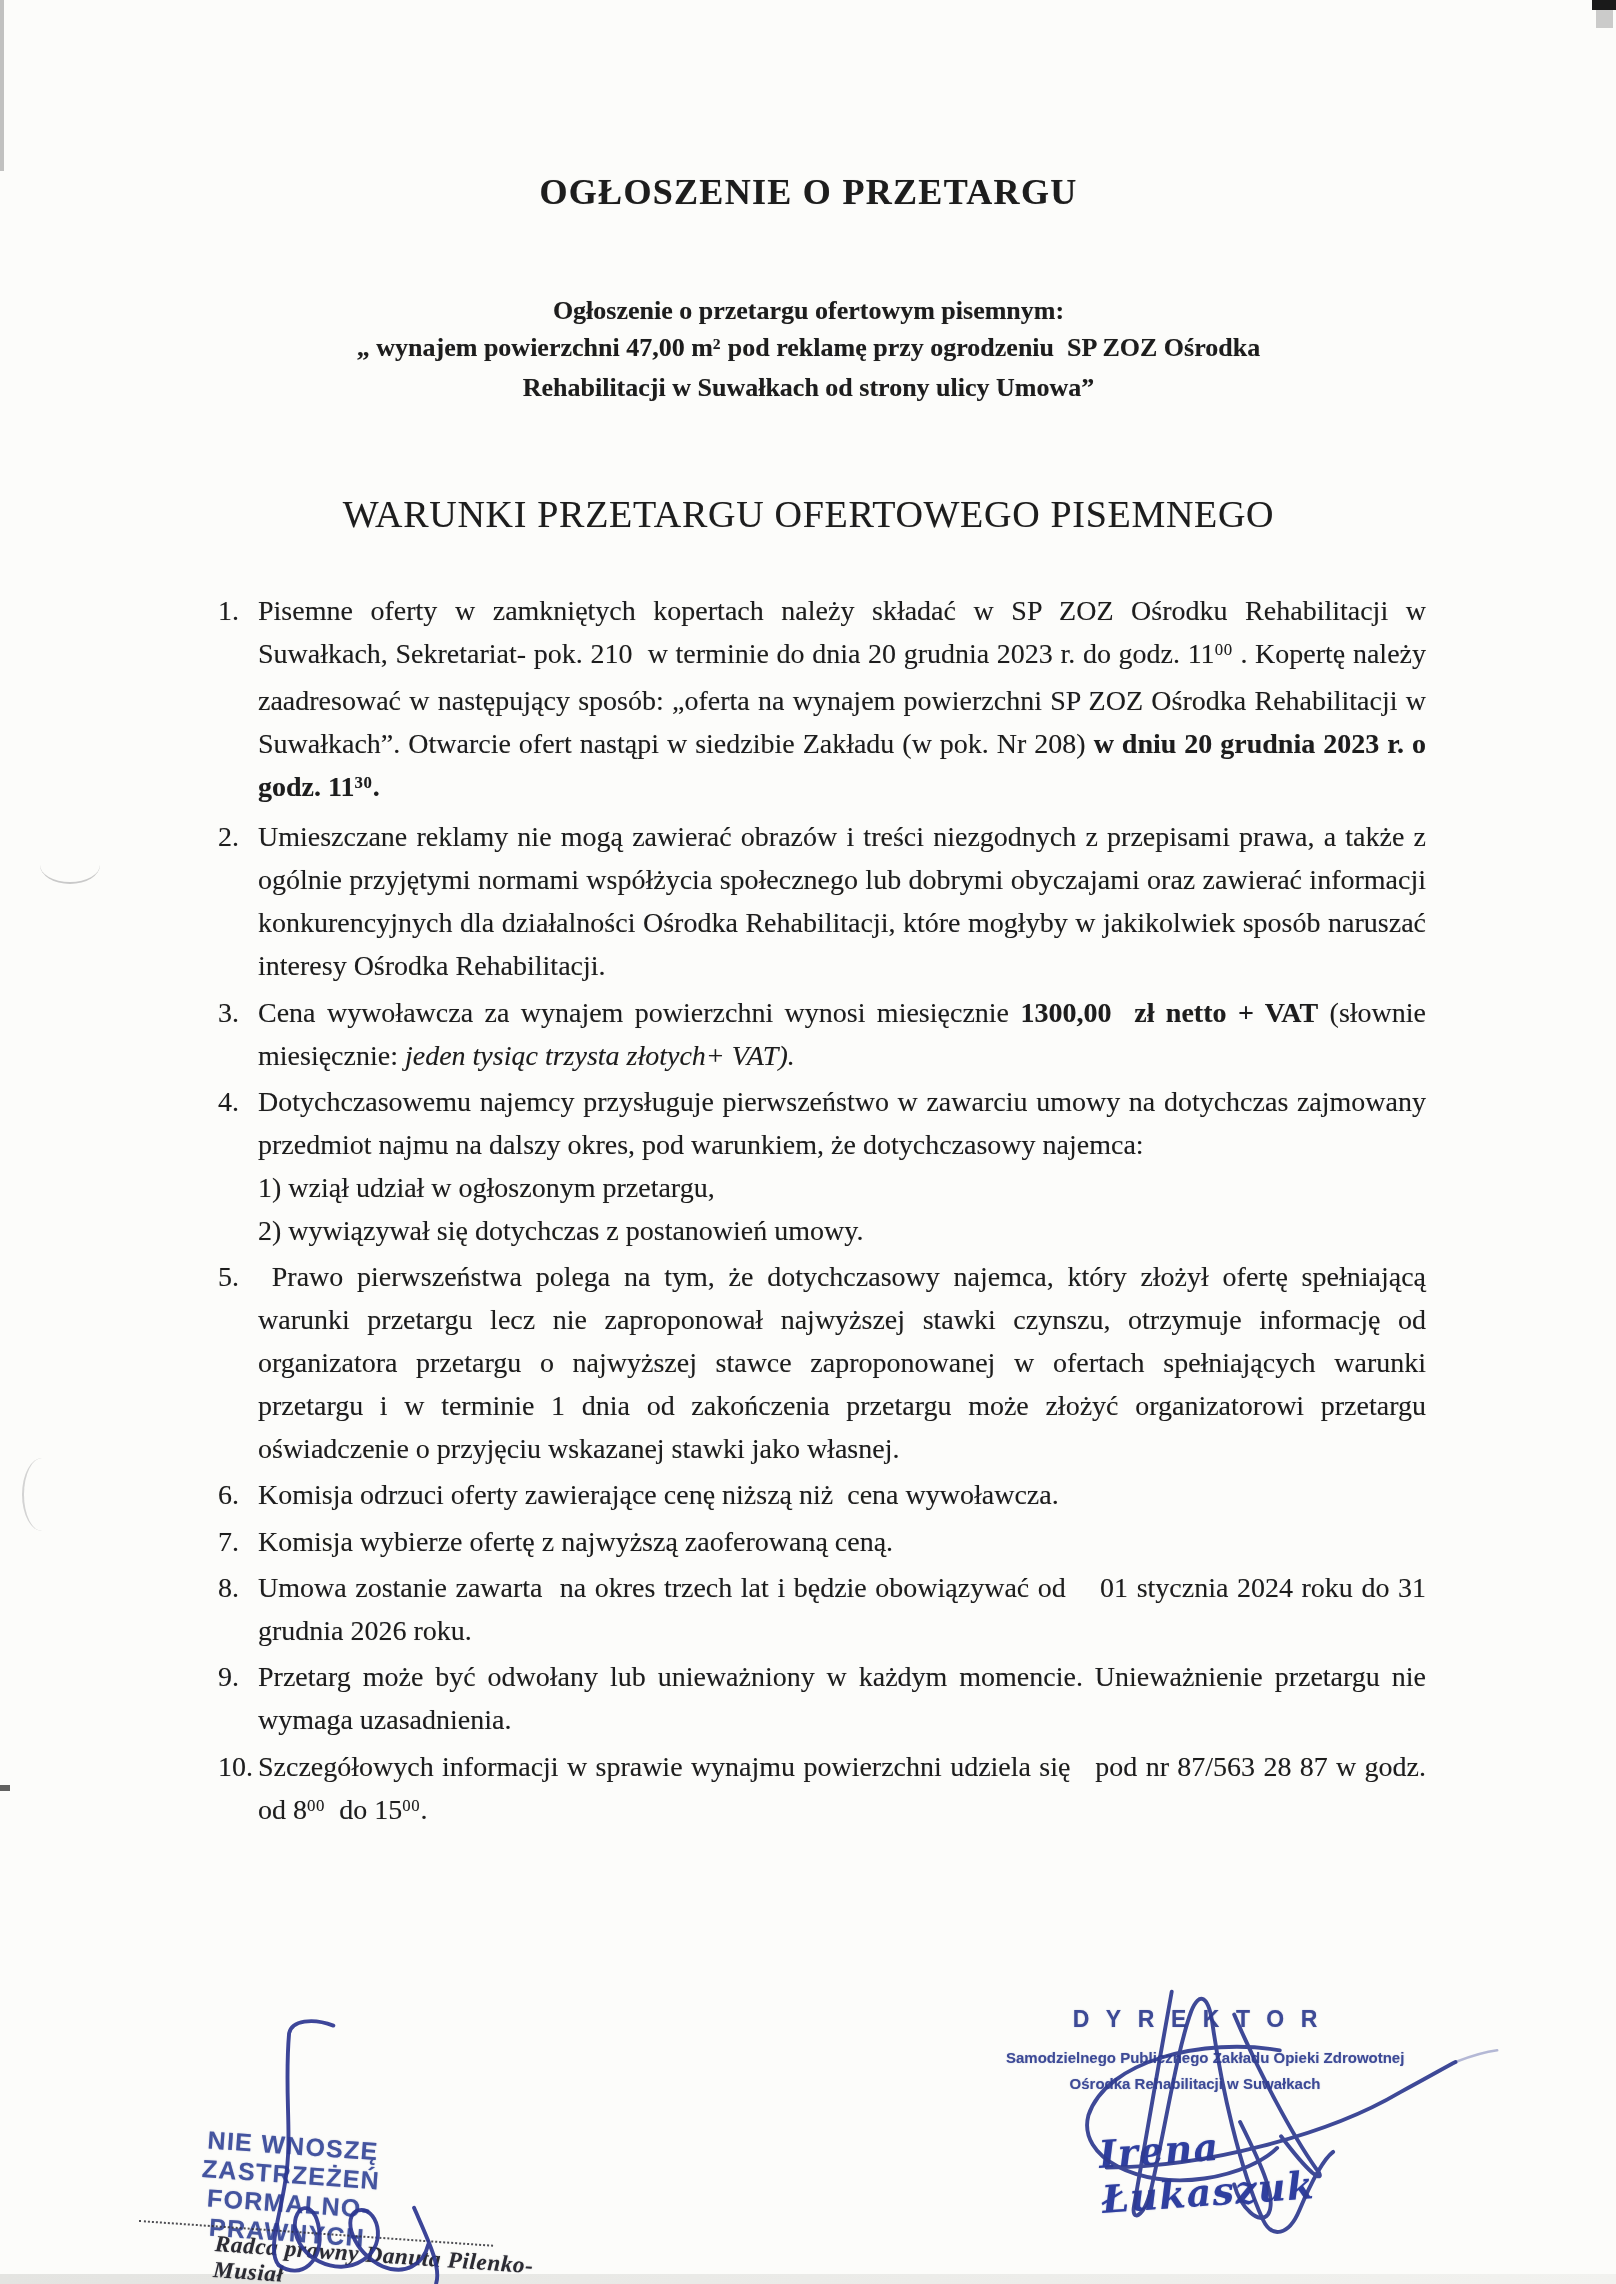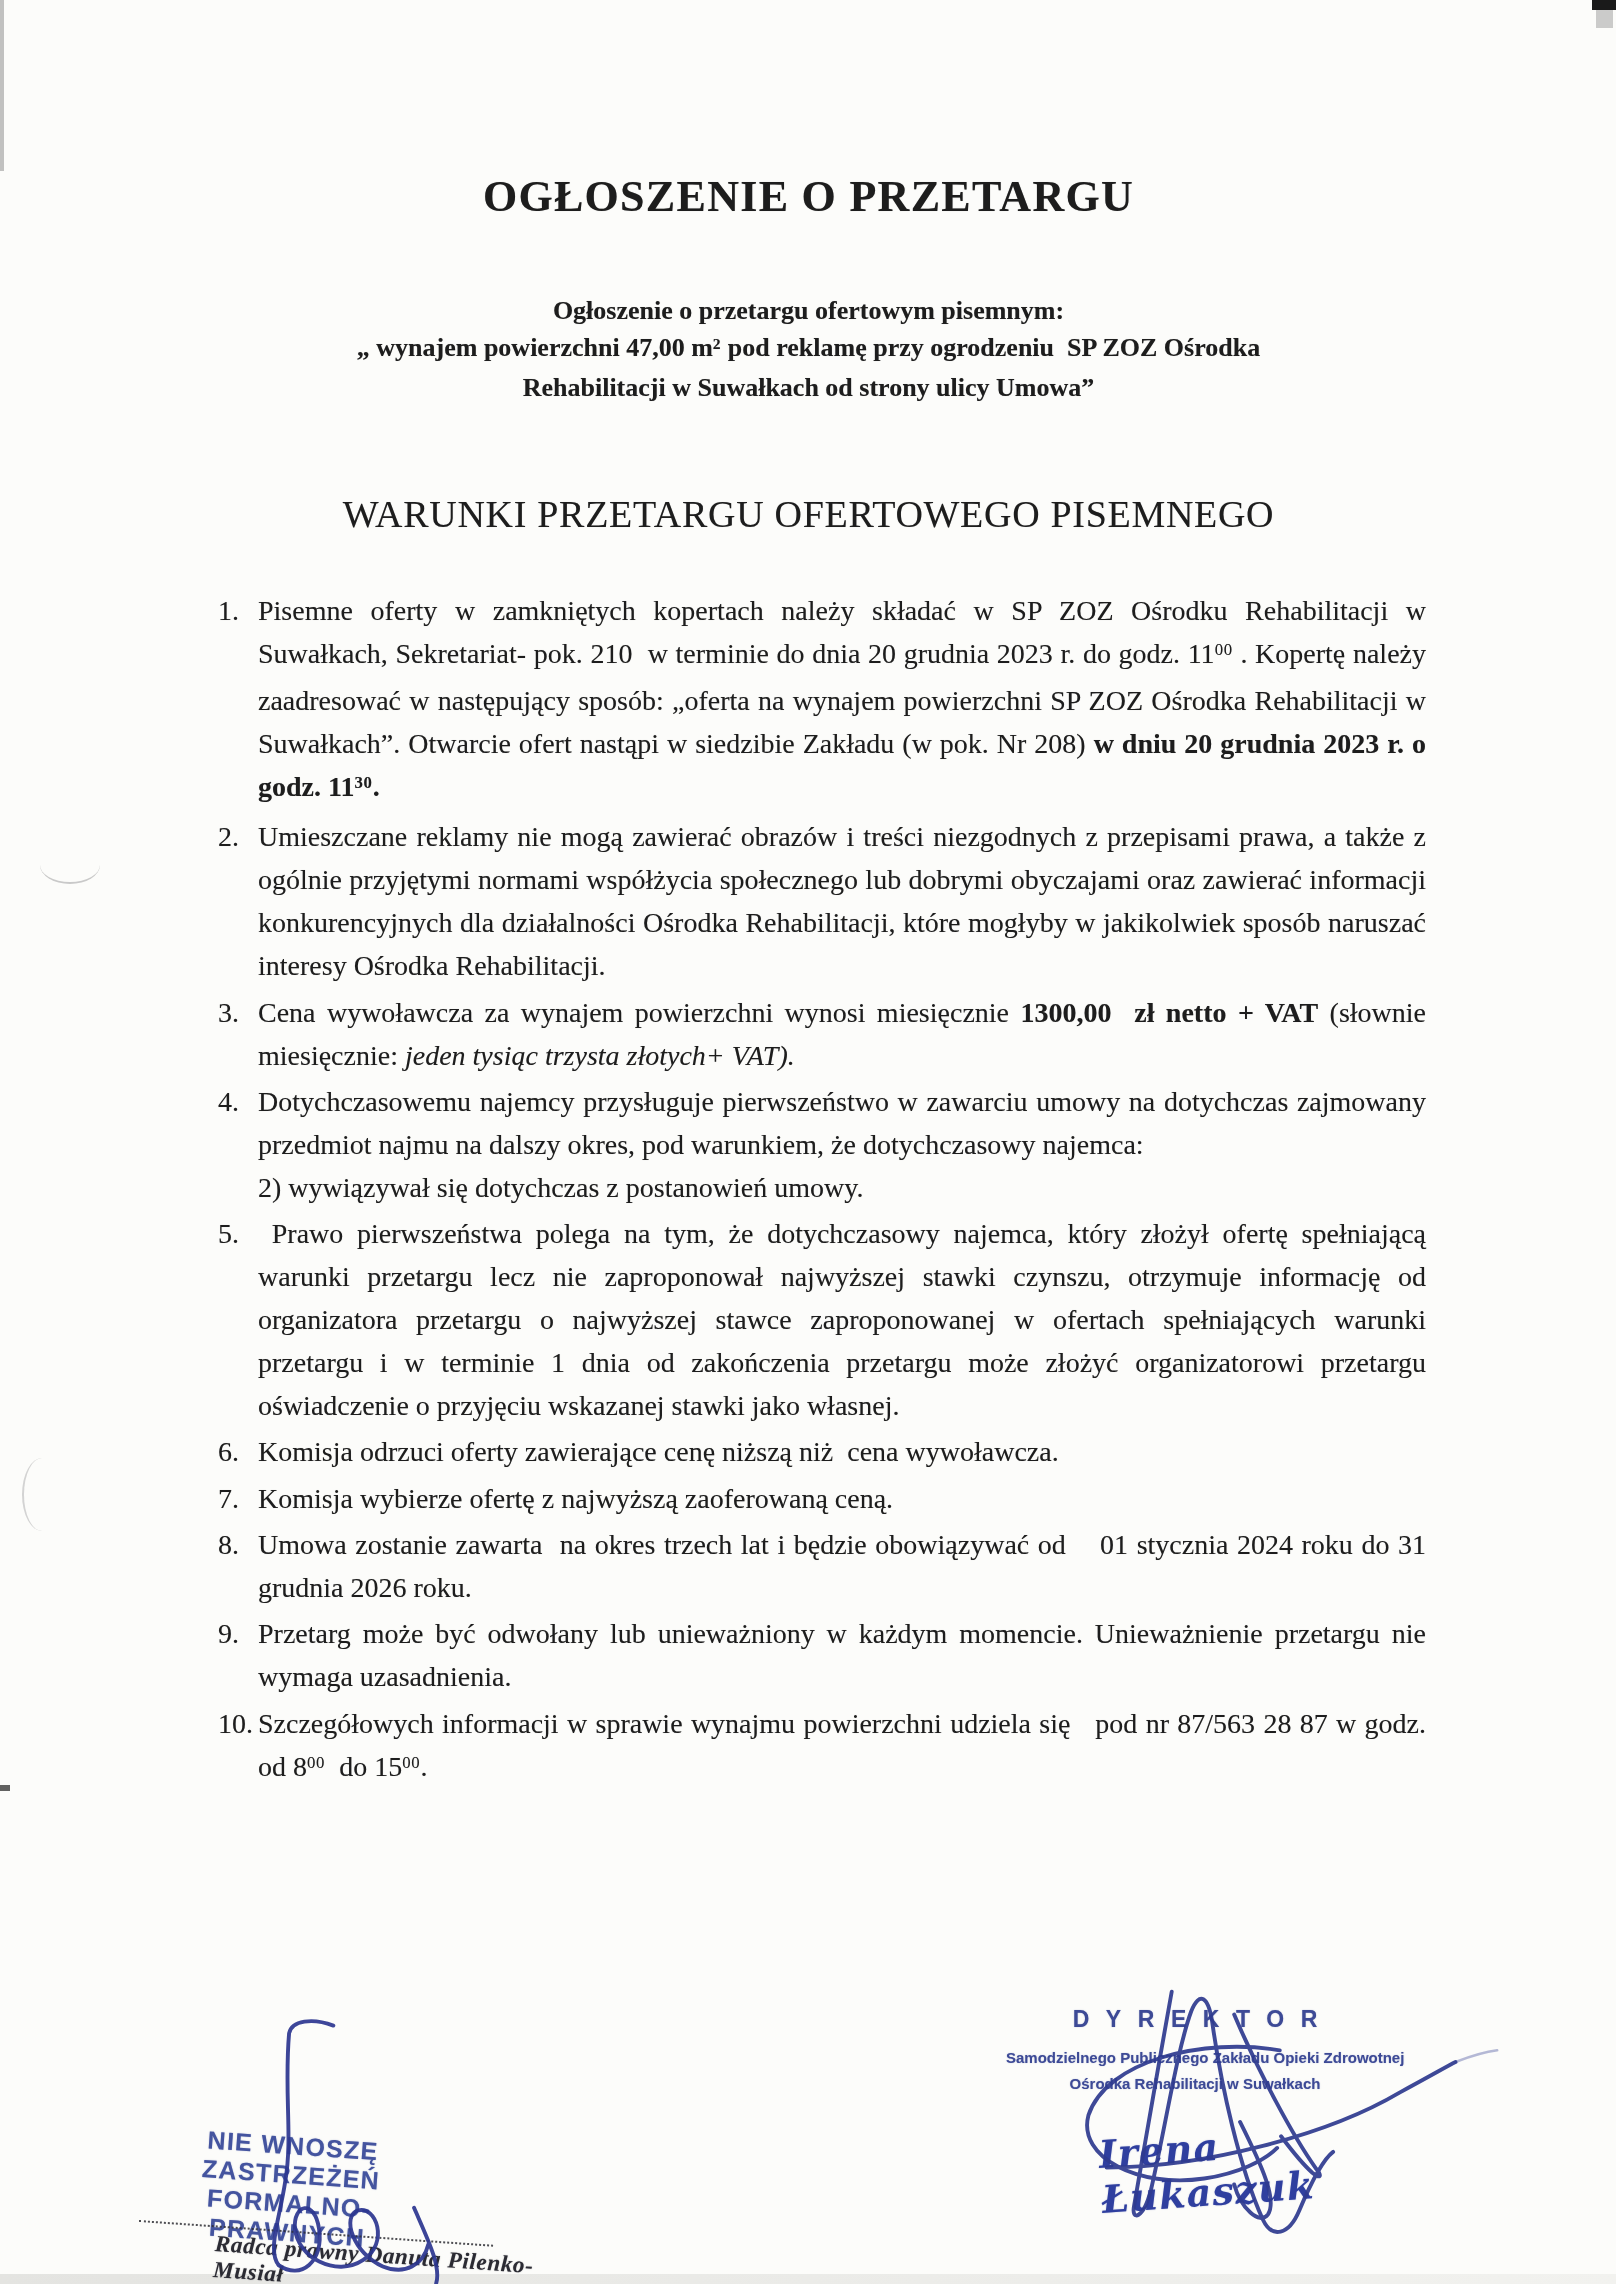--- a/index.html
+++ b/index.html
@@ -7,21 +7,21 @@
     position:relative;
     width:1617px;height:2284px;
     margin:0 auto;
     background:#fcfcfa;
     font-family:"Liberation Serif","DejaVu Serif",serif;
     color:#1d1d1d;
     overflow:hidden;
   }
   .doc-title{
     position:absolute;top:171px;left:0;right:0;
-    text-align:center;font-weight:bold;font-size:44px;letter-spacing:1.3px;
+    text-align:center;font-weight:bold;font-size:36px;letter-spacing:1.3px;
     text-shadow:0 0 0.7px rgba(0,0,0,.4);
   }
   .subtitle{
     position:absolute;top:292px;left:78px;right:78px;
     text-align:center;font-weight:bold;font-size:26px;line-height:37px;
     text-shadow:0 0 0.7px rgba(0,0,0,.35);
   }
   .section-heading{
     position:absolute;top:492px;left:0;right:0;
     text-align:center;font-size:38px;letter-spacing:0.7px;font-weight:normal;
@@ -134,20 +134,21 @@
     <div class="item">
       <span class="num">2.</span><span>Umieszczane reklamy nie mogą zawierać obrazów i treści niezgodnych z przepisami prawa, a także z ogólnie przyjętymi normami współżycia społecznego lub dobrymi obyczajami oraz zawierać informacji konkurencyjnych dla działalności Ośrodka Rehabilitacji, które mogłyby w jakikolwiek sposób naruszać interesy Ośrodka Rehabilitacji.</span>
     </div>
 
     <div class="item">
       <span class="num">3.</span><span>Cena wywoławcza za wynajem powierzchni wynosi miesięcznie </span><span class="b">1300,00 &nbsp;zł netto + VAT</span><span> (słownie miesięcznie: </span><span class="i">jeden tysiąc trzysta złotych+ VAT).</span>
     </div>
 
     <div class="item">
       <span class="num">4.</span><span>Dotychczasowemu najemcy przysługuje pierwszeństwo w zawarciu umowy na dotychczas zajmowany przedmiot najmu na dalszy okres, pod warunkiem, że dotychczasowy najemca:</span>
+      <div class="sub">1) wziął udział w ogłoszonym przetargu,</div>
       <div class="sub">2) wywiązywał się dotychczas z postanowień umowy.</div>
     </div>
 
     <div class="item">
       <span class="num">5.</span><span>&nbsp;Prawo pierwszeństwa polega na tym, że dotychczasowy najemca, który złożył ofertę spełniającą warunki przetargu lecz nie zaproponował najwyższej stawki czynszu, otrzymuje informację od organizatora przetargu o najwyższej stawce zaproponowanej w ofertach spełniających warunki przetargu i w terminie 1 dnia od zakończenia przetargu może złożyć organizatorowi przetargu oświadczenie o przyjęciu wskazanej stawki jako własnej.</span>
     </div>
 
     <div class="item">
       <span class="num">6.</span><span>Komisja odrzuci oferty zawierające cenę niższą niż&nbsp; cena wywoławcza.</span>
     </div>

